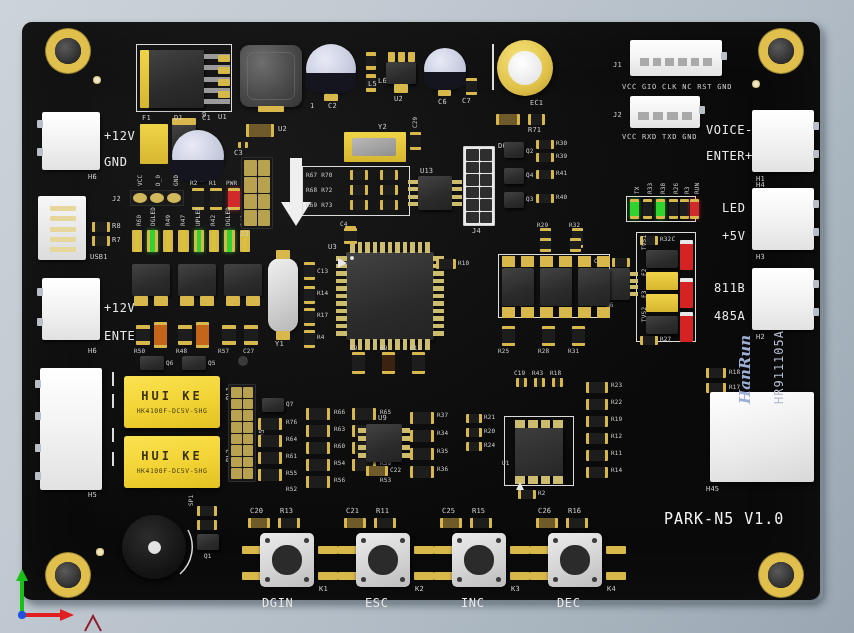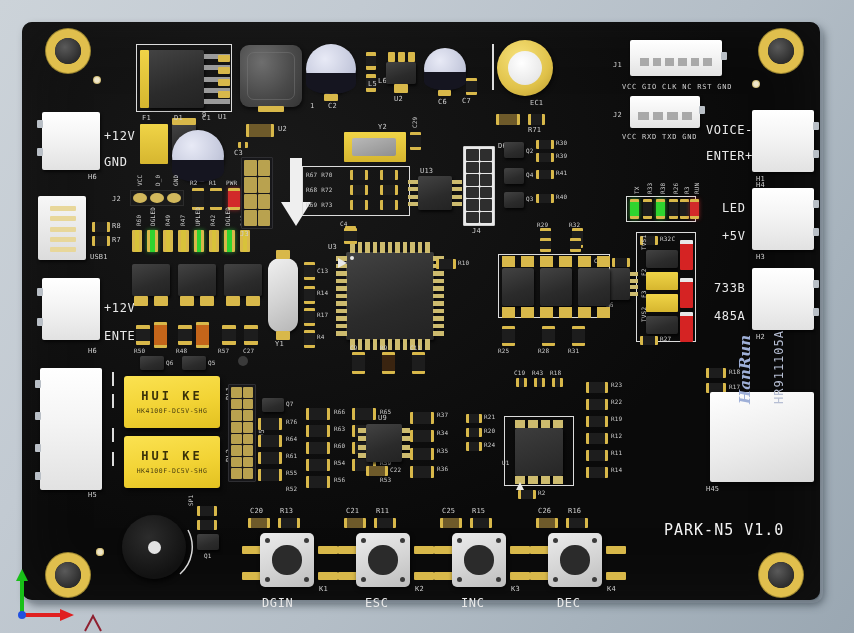--- a/index.html
+++ b/index.html
@@ -469,21 +469,21 @@
   </div>
   <div class="silk mid" style="left:722px;top:202px;">LED</div>
   <div class="silk mid" style="left:722px;top:230px;">+5V</div>
   <div class="silk sm" style="left:756px;top:182px;">H4</div>
   <div class="silk sm" style="left:756px;top:254px;">H3</div>
 
   <div class="conn" style="left:752px;top:268px;width:62px;height:62px;">
     <div class="notch" style="top:12px;"></div>
       <div class="notch" style="top:40px;"></div>
   </div>
-  <div class="silk mid" style="left:714px;top:282px;">733B</div>
+  <div class="silk mid" style="left:714px;top:282px;">811B</div>
   <div class="silk mid" style="left:714px;top:310px;">485A</div>
   <div class="silk sm" style="left:756px;top:334px;">H2</div>
 
   <div class="sbox" style="left:626px;top:196px;width:70px;height:26px;"></div>
   <div class="led g" style="left:630px;top:199px;width:9px;height:20px;border-left:none;border-right:none;border-top:3px solid #d8b84a;border-bottom:3px solid #d8b84a;"></div>
   <div class="res" style="left:643px;top:199px;width:9px;height:20px;border-left:none;border-right:none;border-top:3px solid #d8b84a;border-bottom:3px solid #d8b84a;"></div>
   <div class="led g" style="left:656px;top:199px;width:9px;height:20px;border-left:none;border-right:none;border-top:3px solid #d8b84a;border-bottom:3px solid #d8b84a;"></div>
   <div class="res" style="left:669px;top:199px;width:9px;height:20px;border-left:none;border-right:none;border-top:3px solid #d8b84a;border-bottom:3px solid #d8b84a;"></div>
   <div class="res" style="left:680px;top:199px;width:9px;height:20px;border-left:none;border-right:none;border-top:3px solid #d8b84a;border-bottom:3px solid #d8b84a;"></div>
   <div class="led r" style="left:690px;top:199px;width:9px;height:20px;border-left:none;border-right:none;border-top:3px solid #d8b84a;border-bottom:3px solid #d8b84a;"></div>
@@ -841,21 +841,21 @@
   <div class="pad" style="left:606px;top:572px;width:20px;height:8px;"></div>
   <div class="tact" style="left:548px;top:533px;width:54px;height:54px;">
     <i style="left:5px;top:5px;"></i>
       <i style="right:5px;top:5px;"></i>
       <i style="left:5px;bottom:5px;"></i>
       <i style="right:5px;bottom:5px;"></i>
   </div>
   <div class="silk sm" style="left:607px;top:586px;font-size:7px;">K4</div>
   <div class="silk mid" style="left:557px;top:597px;">DEC</div>
 
-  <div class="silk big" style="left:664px;top:512px;margin-top:11px;">PARK-N5 V1.0</div>
+  <div class="silk big" style="left:664px;top:512px;">PARK-N5 V1.0</div>
 
   <svg id="gizmo" viewBox="0 0 70 60">
     <line x1="10" y1="52" x2="10" y2="14" stroke="#18c018" stroke-width="4"></line>
     <polygon points="10,6 4,18 16,18" fill="#18c018"></polygon>
     <line x1="10" y1="52" x2="52" y2="52" stroke="#e02020" stroke-width="4"></line>
     <polygon points="62,52 48,46 48,58" fill="#e02020"></polygon>
     <circle cx="10" cy="52" r="4" fill="#2050e0"></circle>
   </svg>
   <svg style="position:absolute;left:82px;top:614px;width:22px;height:18px;" viewBox="0 0 22 18">
     <polyline points="3,17 11,2 19,17" stroke="#8f2030" stroke-width="2" fill="none"></polyline>

